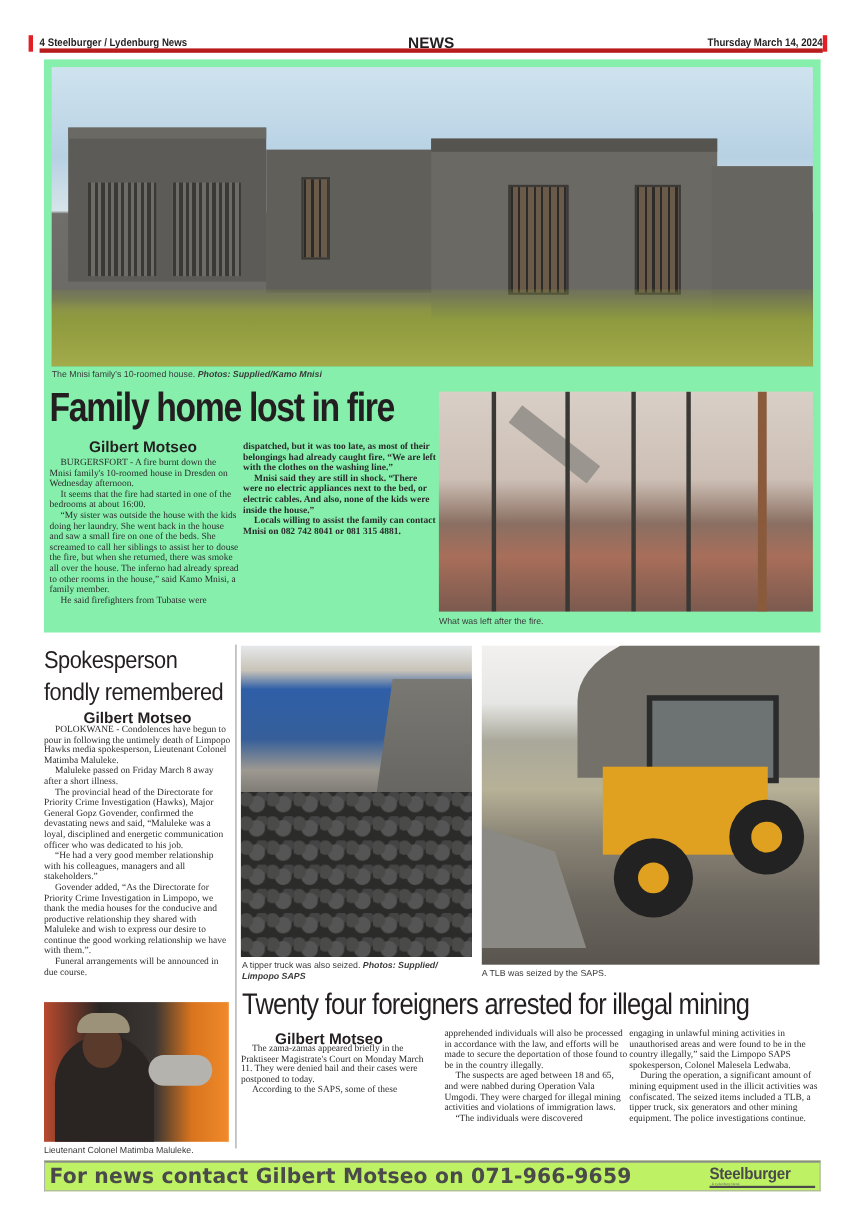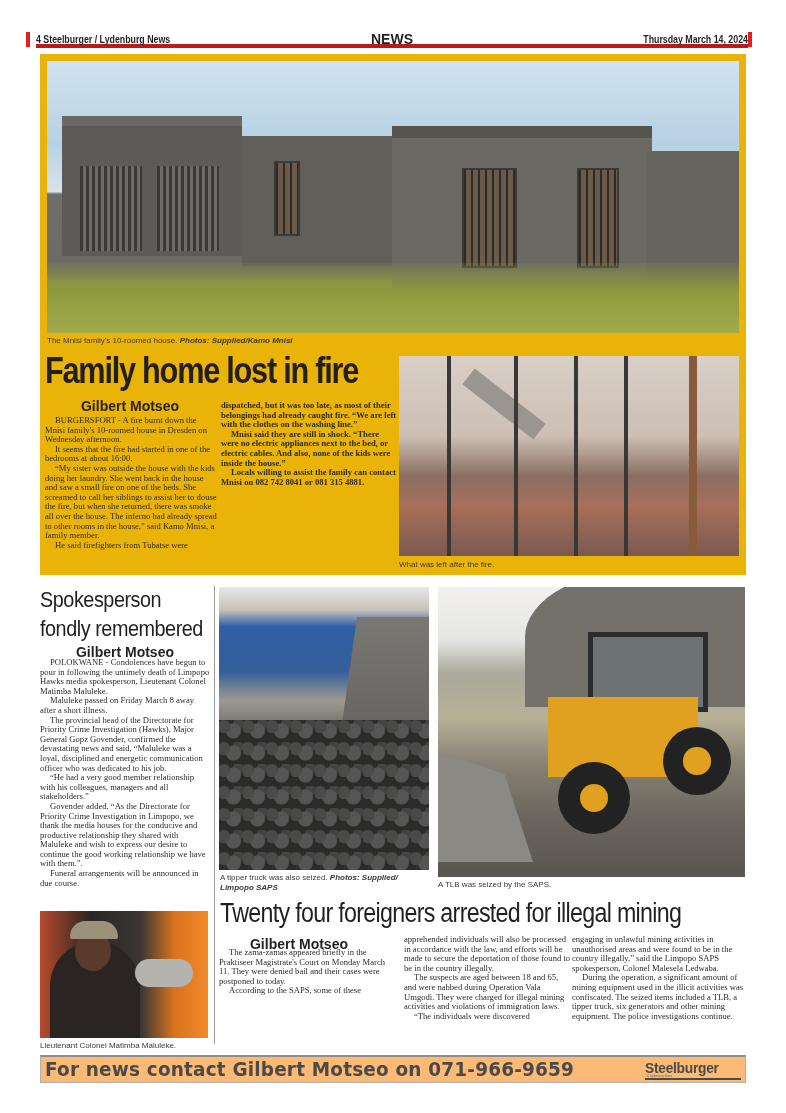--- a/index.html
+++ b/index.html
@@ -8,21 +8,21 @@
 
     
     .hdr { position: absolute; left: 36px; top: 32px; width: 712px; height: 16px; border-bottom: 4px solid #b91c1c; }
     .hdr .bar-l { position: absolute; left: -10px; top: 0; width: 4px; height: 15px; background: #e31e24; }
     .hdr .bar-r { position: absolute; right: -4px; top: 0; width: 4px; height: 15px; background: #e31e24; }
     .hdr .left { position: absolute; left: 0; top: 2px; font-family: "Liberation Sans", sans-serif; font-size: 10px; font-weight: bold; transform: scaleX(0.88); transform-origin: left; }
     .hdr .center { position: absolute; left: 0; right: 0; top: -1px; text-align: center; font-family: "Liberation Sans", sans-serif; font-size: 14px; font-weight: bold; }
     .hdr .right { position: absolute; right: 0; top: 2px; font-family: "Liberation Sans", sans-serif; font-size: 10px; font-weight: bold; transform: scaleX(0.88); transform-origin: right; }
 
     
-    .lead { position: absolute; left: 40px; top: 54px; width: 706px; height: 521px; background: #eab308; }
+    .lead { position: absolute; left: 40px; top: 54px; width: 706px; height: 521px; background: #86efac; }
     .photo-main { position: absolute; left: 7px; top: 7px; width: 692px; height: 272px; overflow: hidden;
       background: linear-gradient(to bottom, #cfe3ef 0%, #b7d1e3 30%, #d7e4ea 48%, #6f6e6a 49%, #6b6a66 78%, #8c8a5c 82%, #9ea248 92%, #7f8a3c 100%); }
     .photo-main .house-l { position: absolute; left: 15px; top: 55px; width: 180px; height: 140px; background: #5c5b57; border-top: 10px solid #6a6964; }
     .photo-main .house-l .gate { position: absolute; top: 40px; width: 62px; height: 85px; background: repeating-linear-gradient(90deg, #3a3936 0 3px, #6d6c67 3px 6px); }
     .photo-main .house-m { position: absolute; left: 195px; top: 75px; width: 160px; height: 130px; background: #605f5a; }
     .photo-main .house-r { position: absolute; left: 345px; top: 65px; width: 260px; height: 165px; background: #6a6964; border-top: 12px solid #55544f; }
     .photo-main .house-rr { position: absolute; left: 600px; top: 90px; width: 92px; height: 140px; background: #66655f; }
     .photo-main .win { position: absolute; background: repeating-linear-gradient(90deg, #2d2b28 0 2px, #6a5a4a 2px 7px); border: 2px solid #3c3a36; }
     .photo-main .grass { position: absolute; left: 0; bottom: 0; width: 100%; height: 70px; background: linear-gradient(to bottom, rgba(130,140,60,0.2), #8e9a3e 40%, #a3ab4b 100%); }
     .cap { font-family: "Liberation Sans", sans-serif; font-size: 8px; color: #3a3a3a; }
@@ -76,21 +76,21 @@
     .photo-tlb .bucket { position: absolute; left: 0; top: 165px; width: 95px; height: 110px; background: #8a8983; clip-path: polygon(0 0, 70% 20%, 100% 100%, 0 100%); }
     .cap-tlb { position: absolute; left: 438px; top: 880px; }
 
     .mine-head { position: absolute; left: 220px; top: 898px; font-family: "Liberation Sans", sans-serif; font-size: 27px; letter-spacing: -0.8px; transform: scaleX(0.86); transform-origin: left; white-space: nowrap; color: #231f20; }
     .mine-by { position: absolute; left: 219px; width: 160px; top: 936px; }
     .mine-c1 { left: 219px; top: 948px; width: 168px; }
     .mine-c2 { left: 404px; top: 935px; width: 168px; }
     .mine-c3 { left: 572px; top: 935px; width: 172px; }
 
     
-    .footer { position: absolute; left: 40px; top: 1055px; width: 706px; height: 28px; border: 1px solid #b0b0b0; border-top: 2px solid #8c8c8c; background: #fdba74; }
+    .footer { position: absolute; left: 40px; top: 1055px; width: 706px; height: 28px; border: 1px solid #b0b0b0; border-top: 2px solid #8c8c8c; background: #bef264; }
     .footer .txt { position: absolute; left: 4px; top: 1px; font-family: "DejaVu Sans", sans-serif; font-weight: bold; font-size: 19px; color: #4a4a4a; white-space: nowrap; letter-spacing: 0.2px; transform: scaleX(0.97); transform-origin: left; }
     .footer .logo { position: absolute; right: 4px; top: 3px; width: 96px; height: 21px; }
     .footer .logo .name { font-family: "Liberation Sans", sans-serif; font-weight: bold; font-size: 15px; color: #4a4a4a; letter-spacing: -0.3px; transform: scaleX(0.92); transform-origin: left; display: block; line-height: 15px; }
     .footer .logo .rule { position: absolute; left: 0; right: 0; bottom: 1px; height: 2px; background: #4a4a4a; }
     .footer .logo .tag { position: absolute; left: 2px; bottom: 3px; font-family: "Liberation Sans", sans-serif; font-size: 3px; color: #6a6a6a; }
   </style>
 </head>
 <body>
 
 <div class="hdr">

